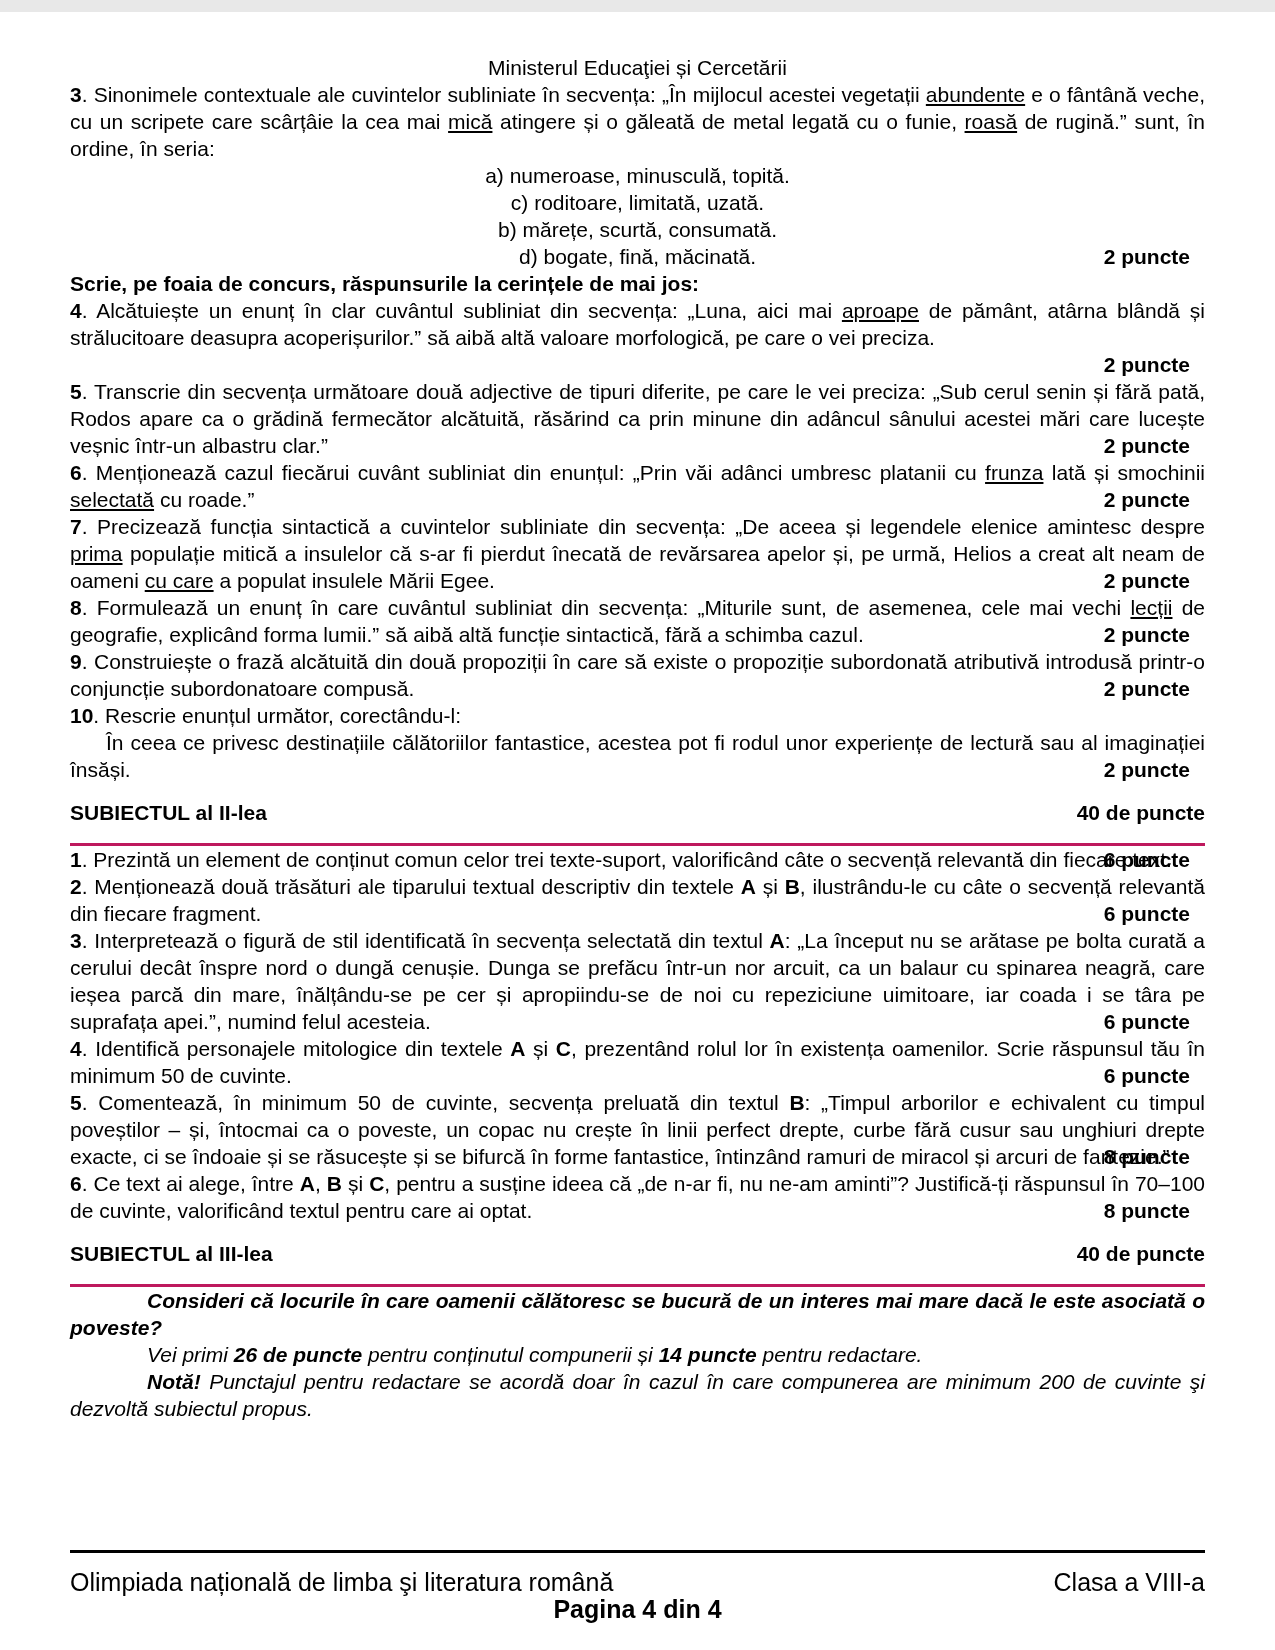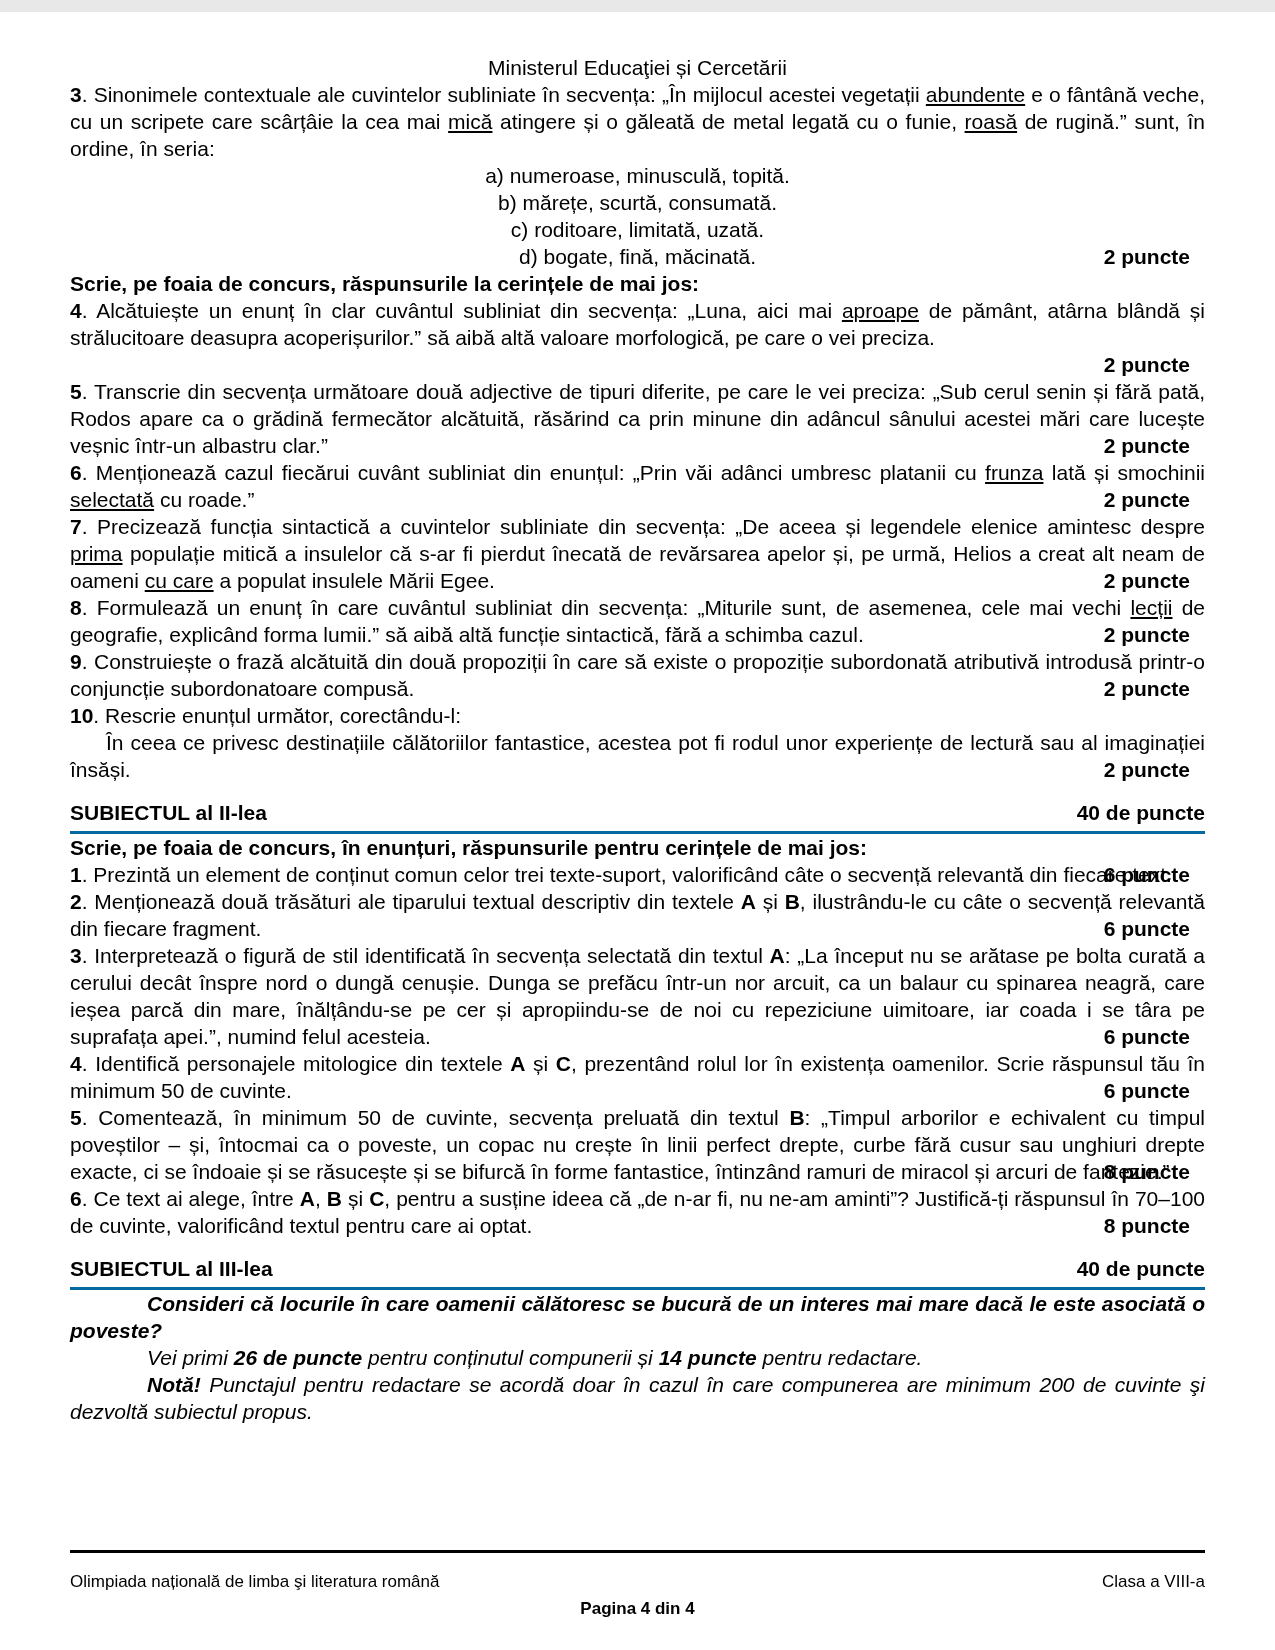--- a/index.html
+++ b/index.html
@@ -15,41 +15,41 @@
   }
   .hdr { text-align:center; }
   p.q { text-align:justify; position:relative; }
   .optline { position:relative;text-align:center; }
   .pts { position:absolute; right:15px; bottom:0; font-weight:700; white-space:nowrap; }
   .ptsline { text-align:right; padding-right:15px; font-weight:700; }
   .u { text-decoration:underline; }
   .bold { font-weight:700; }
   .sect {
     display:flex; justify-content:space-between; align-items:flex-end;
-    font-weight:700; border-bottom:3px solid #0369a1; margin-top:16px; padding-bottom:5px;
+    font-weight:700; border-bottom:3px solid #be185d; margin-top:16px; padding-bottom:17px;
   }
   .indent { text-indent:77px;font-style:italic; }
   .smallindent { text-indent:36px; }
-  .footer { position:absolute; left:70px; top:1538px; width:1135px; font-size:17px; line-height:24px; }
+  .footer { position:absolute; left:70px; top:1538px; width:1135px; font-size:25px; line-height:24px; }
   .frule { border-top:3px solid #000; }
   .frow { display:flex; justify-content:space-between; margin-top:17px; }
   .fcenter { text-align:center; margin-top:3px;font-weight:bold; }
 </style>
 </head>
 <body>
 
 <div class="page">
   <div class="content">
 
     <div class="hdr">Ministerul Educaţiei și Cercetării</div>
 
     <p class="q"><span class="bold">3</span><span>. Sinonimele contextuale ale cuvintelor subliniate în secvența: „În mijlocul acestei vegetații </span><span class="u">abundente</span><span> e o fântână veche, cu un scripete care scârțâie la cea mai </span><span class="u">mică</span><span> atingere și o găleată de metal legată cu o funie, </span><span class="u">roasă</span><span> de rugină.” sunt, în ordine, în seria:</span></p>
     <div class="optline"><span>a) numeroase, minusculă, topită.</span></div>
+    <div class="optline"><span>c) roditoare, limitată, uzată.</span></div>
     <div class="optline"><span>b) mărețe, scurtă, consumată.</span></div>
-    <div class="optline"><span>c) roditoare, limitată, uzată.</span></div>
     <div class="optline"><span>d) bogate, fină, măcinată.</span><span class="pts">2 puncte</span></div>
 
     <div class="bold">Scrie, pe foaia de concurs, răspunsurile la cerințele de mai jos:</div>
 
     <p class="q"><span class="bold">4</span><span>. Alcătuiește un enunț în clar cuvântul subliniat din secvența: „Luna, aici mai </span><span class="u">aproape</span><span> de pământ, atârna blândă și strălucitoare deasupra acoperișurilor.” să aibă altă valoare morfologică, pe care o vei preciza.</span></p>
     <div class="ptsline">2 puncte</div>
 
     <p class="q"><span class="bold">5</span><span>. Transcrie din secvența următoare două adjective de tipuri diferite, pe care le vei preciza: „Sub cerul senin și fără pată, Rodos apare ca o grădină fermecător alcătuită, răsărind ca prin minune din adâncul sânului acestei mări care lucește veșnic într-un albastru clar.”</span><span class="pts">2 puncte</span></p>
 
     <p class="q"><span class="bold">6</span><span>. Menționează cazul fiecărui cuvânt subliniat din enunțul: „Prin văi adânci umbresc platanii cu </span><span class="u">frunza</span><span> lată și smochinii </span><span class="u">selectată</span><span> cu roade.”</span><span class="pts">2 puncte</span></p>
@@ -61,21 +61,20 @@
     <p class="q"><span class="bold">9</span><span>. Construiește o frază alcătuită din două propoziții în care să existe o propoziție subordonată atributivă introdusă printr-o conjuncție subordonatoare compusă.</span><span class="pts">2 puncte</span></p>
 
     <p class="q"><span class="bold">10</span><span>. Rescrie enunțul următor, corectându-l:</span></p>
     <p class="q smallindent"><span>În ceea ce privesc destinațiile călătoriilor fantastice, acestea pot fi rodul unor experiențe de lectură sau al imaginației însăși.</span><span class="pts">2 puncte</span></p>
 
     <div class="sect">
         <span>SUBIECTUL al II-lea</span>
         <span>40 de puncte</span>
       </div>
 
-    <div class="bold">Scrie, pe foaia de concurs, în enunțuri, răspunsurile pentru cerințele de mai jos:</div>
 
     <p class="q"><span class="bold">1</span><span>. Prezintă un element de conținut comun celor trei texte-suport, valorificând câte o secvență relevantă din fiecare text.</span><span class="pts">6 puncte</span></p>
 
     <p class="q"><span class="bold">2</span><span>. Menționează două trăsături ale tiparului textual descriptiv din textele </span><span class="bold">A</span><span> și </span><span class="bold">B</span><span>, ilustrându-le cu câte o secvență relevantă din fiecare fragment.</span><span class="pts">6 puncte</span></p>
 
     <p class="q"><span class="bold">3</span><span>. Interpretează o figură de stil identificată în secvența selectată din textul </span><span class="bold">A</span><span>: „La început nu se arătase pe bolta curată a cerului decât înspre nord o dungă cenușie. Dunga se prefăcu într-un nor arcuit, ca un balaur cu spinarea neagră, care ieșea parcă din mare, înălțându-se pe cer și apropiindu-se de noi cu repeziciune uimitoare, iar coada i se târa pe suprafața apei.”, numind felul acesteia.</span><span class="pts">6 puncte</span></p>
 
     <p class="q"><span class="bold">4</span><span>. Identifică personajele mitologice din textele </span><span class="bold">A</span><span> și </span><span class="bold">C</span><span>, prezentând rolul lor în existența oamenilor. Scrie răspunsul tău în minimum 50 de cuvinte.</span><span class="pts">6 puncte</span></p>
 
     <p class="q"><span class="bold">5</span><span>. Comentează, în minimum 50 de cuvinte, secvența preluată din textul </span><span class="bold">B</span><span>: „Timpul arborilor e echivalent cu timpul poveștilor – și, întocmai ca o poveste, un copac nu crește în linii perfect drepte, curbe fără cusur sau unghiuri drepte exacte, ci se îndoaie și se răsucește și se bifurcă în forme fantastice, întinzând ramuri de miracol și arcuri de fantezie.”</span><span class="pts">8 puncte</span></p>

